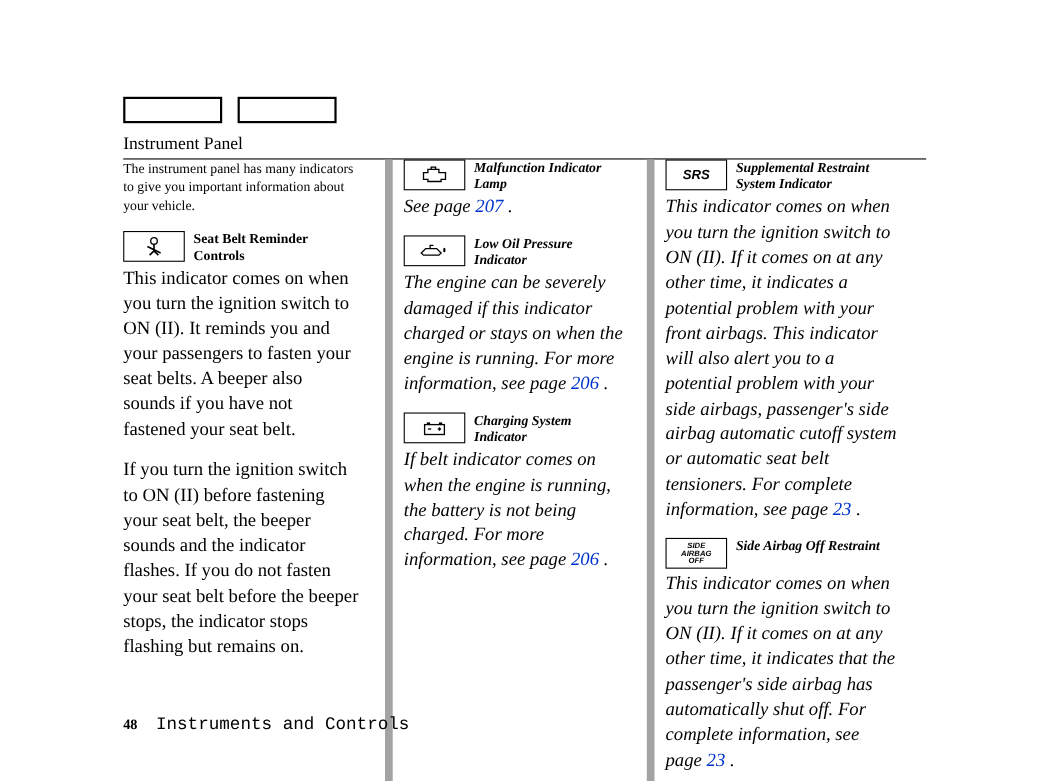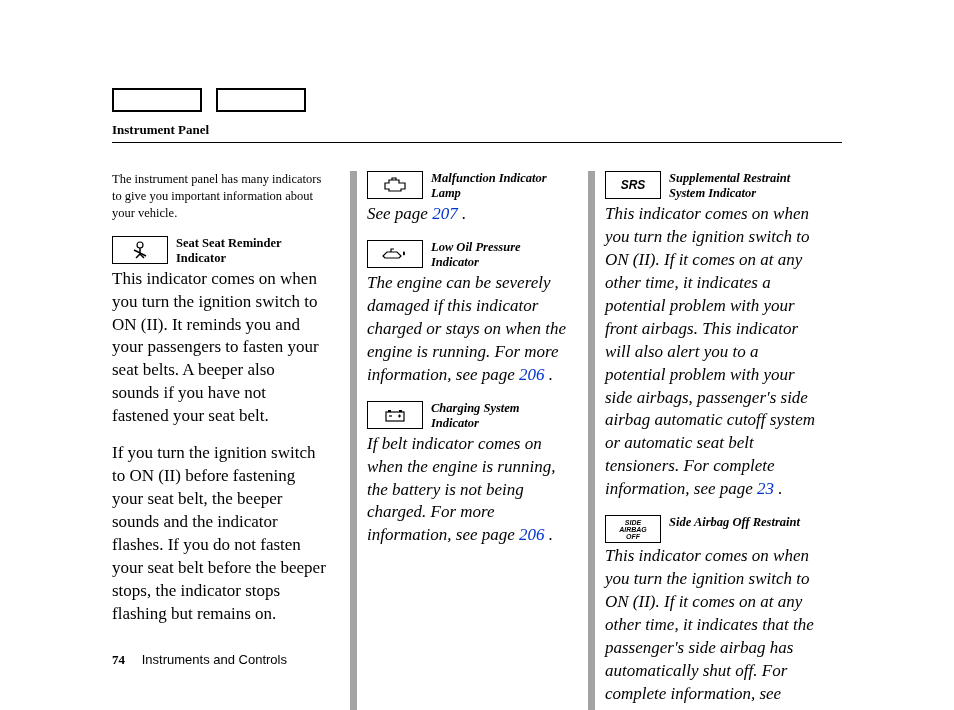--- a/index.html
+++ b/index.html
@@ -22,25 +22,24 @@
       display: flex;
       gap: 14px;
       margin-bottom: 10px;
     }
     .header-box {
       width: 90px;
       height: 24px;
       border: 2px solid #000;
     }
     .page-title {
-      font-size: 13px;
-      font-weight: bold;
+      font-size: 16px;
+      font-weight: normal;
       border-bottom: 1px solid #000;
       padding-bottom: 4px;
-      margin-bottom: 28px;
     }
     .columns {
       display: flex;
       gap: 10px;
     }
     .column {
       font-size: 12.5px;
       line-height: 1.35;
     }
     .column + .column {
@@ -103,22 +102,22 @@
       bottom: 42px;
       left: 112px;
       font-size: 11px;
     }
     .page-num {
       font-weight: bold;
       font-size: 13px;
       margin-right: 14px;
     }
     .footer-text {
-      font-family: Liberation Sans, sans-serif;
-      font-size: 13px;
+      font-family: Liberation Mono, monospace;
+      font-size: 16px;
     }
     svg.icon-svg {
       width: 32px;
       height: 20px;
     }
   </style>
 </head>
 <body>
 
 <div class="page-container">
@@ -136,21 +135,21 @@
 
       <div class="indicator-block">
         <div class="indicator-head">
           <span class="indicator-icon">
             <svg class="icon-svg" viewBox="0 0 32 20">
               <circle cx="16" cy="5" r="3" fill="none" stroke="#000" stroke-width="1.2"></circle>
               <path d="M16 8 L16 14 M10 10 L22 16" fill="none" stroke="#000" stroke-width="1.5"></path>
               <path d="M12 18 L16 14 L20 18" fill="none" stroke="#000" stroke-width="1.5"></path>
             </svg>
           </span>
-          <span class="indicator-title">Seat Seat Reminder Indicator</span>
+          <span class="indicator-title">Seat Belt Reminder Controls</span>
         </div>
         <p class="indicator-body">This indicator comes on when you turn the ignition switch to ON (II). It reminds you and your passengers to fasten your seat belts. A beeper also sounds if you have not fastened your seat belt.</p>
       </div>
       <p class="indicator-body" style="margin-bottom:31px;">If you turn the ignition switch to ON (II) before fastening your seat belt, the beeper sounds and the indicator flashes. If you do not fasten your seat belt before the beeper stops, the indicator stops flashing but remains on.</p>
     </div>
 
     <div class="column col2">
 
       <div class="indicator-block">
         <div class="indicator-head">
@@ -226,15 +225,15 @@
           <span>This indicator comes on when you turn the ignition switch to ON (II). If it comes on at any other time, it indicates that the passenger's side airbag has automatically shut off. For complete information, see page </span><span class="page-link">23</span><span> .</span>
         </p>
       </div>
 
     </div>
 
   </div>
 </div>
 
 <div class="footer">
-  <span class="page-num">74</span>
+  <span class="page-num">48</span>
   <span class="footer-text">Instruments and Controls</span>
 </div>
 
 </body></html>

